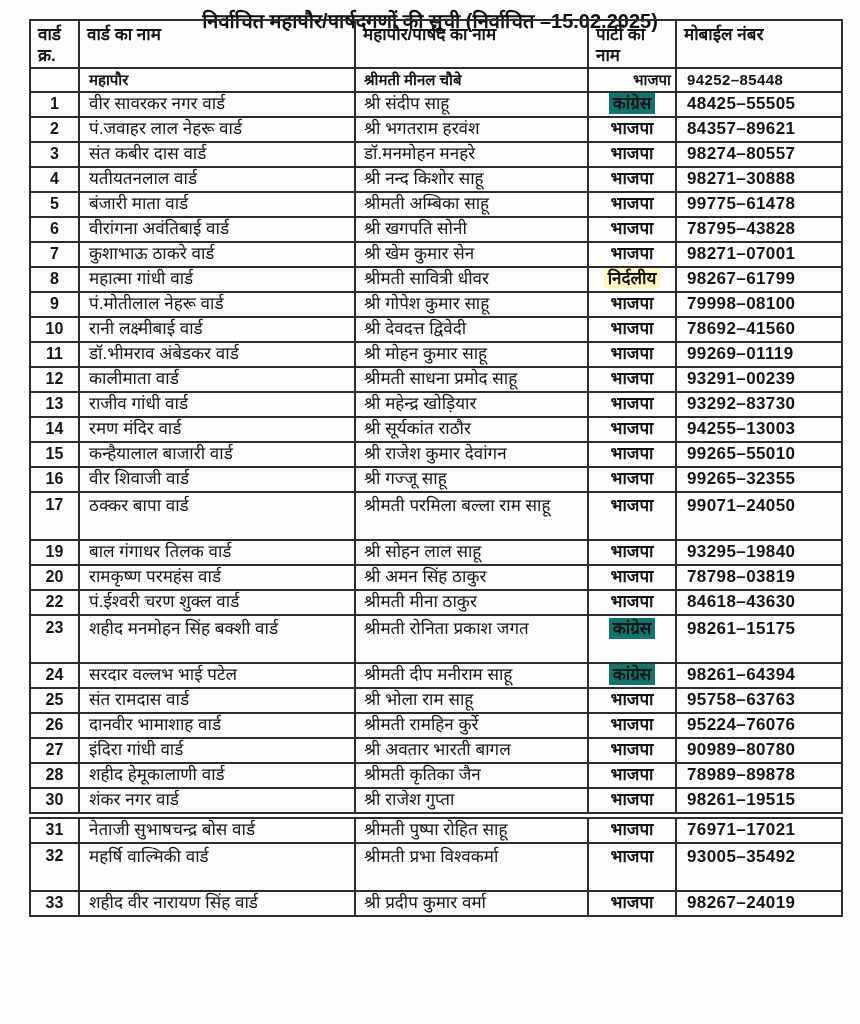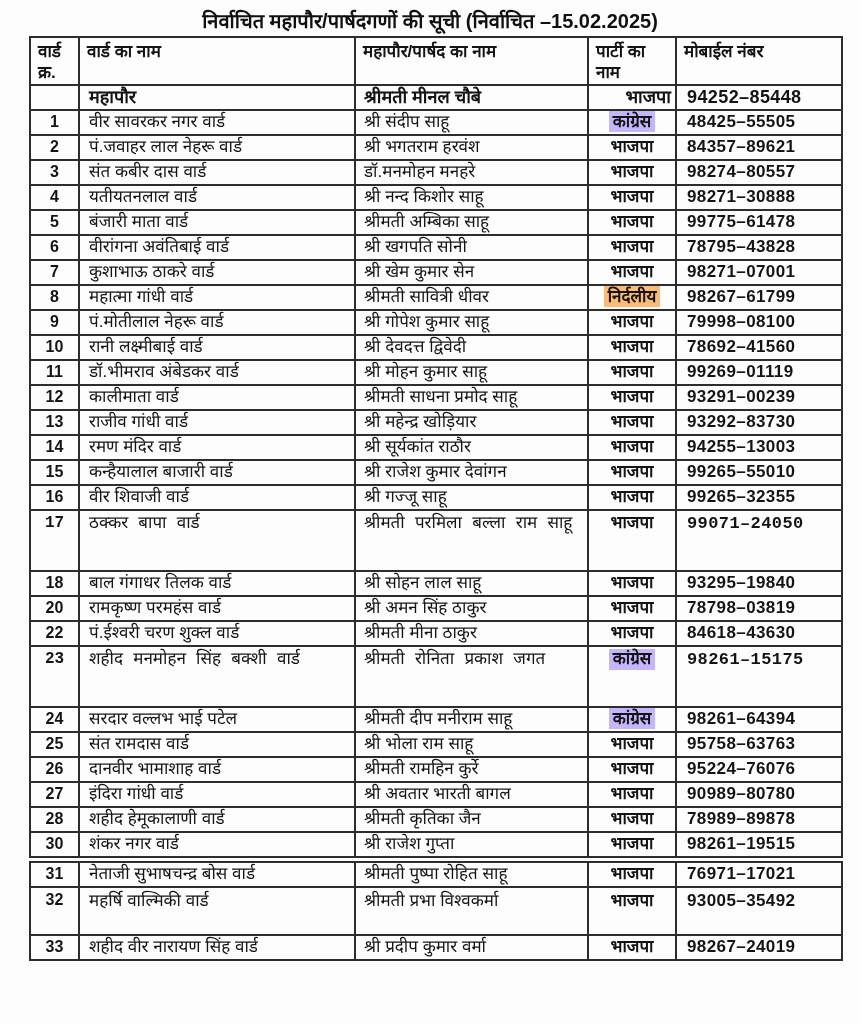--- a/index.html
+++ b/index.html
@@ -14,21 +14,21 @@
   .title {
     position:absolute;
     top:7px; left:0; width:100%;
     text-align:center;
     font-size:20px;
     font-weight:bold;
     color:#101010;
   }
   table.roster {
     position:absolute;
-    left:29px; top:36px;
+    left:29px; top:19px;
     width:812px;
     border-collapse:collapse;
     table-layout:fixed;
   }
   col.c-no     { width:49px;  }
   col.c-ward   { width:276px; }
   col.c-name   { width:233px; }
   col.c-party  { width:88px;  }
   col.c-mobile { width:166px; }
 
@@ -52,39 +52,39 @@
     line-height:1.3;
   }
   td.col-no     { text-align:center; font-weight:bold; font-size:16px; }
   td.col-ward   { padding-left:9px; }
   td.col-name   { padding-left:8px;margin-left:27px; }
   td.col-party  { text-align:center; font-weight:bold; }
   td.col-mobile { padding-left:10px; font-weight:600; letter-spacing:0.4px;margin-top:44px; }
 
   
   tbody tr:first-child { height:24px; }
-  tbody tr:first-child td { font-weight:bold; font-size:18px; }
+  tbody tr:first-child td { font-weight:bold; font-size:15px; }
   tbody tr:first-child td.col-party { text-align:right; padding-right:4px; }
 
   
-  tbody tr:nth-child(18), tbody tr:nth-child(22) { height:61px;font-family:Liberation Mono, monospace; }
+  tbody tr:nth-child(18), tbody tr:nth-child(22) { height:48px; }
   tbody tr:nth-child(31) { height:48px; }
   tbody tr:nth-child(18) td, tbody tr:nth-child(22) td,
   tbody tr:nth-child(31) td { vertical-align:top; padding-top:2px; }
 
   
   tr.spacer { height:5px; }
   tr.spacer td {
     border-left:none; border-right:none;
     background:#fdfdfd; padding:0;
   }
 
   .hl { padding:1px 4px; }
-  .hl-green  { background:#c4b5fd; }
-  .hl-yellow { background:#fdba74; }
+  .hl-green  { background:#0f766e; }
+  .hl-yellow { background:#fef9c3; }
 </style>
 </head>
 <body>
 
 <div class="page">
   <div class="title">निर्वाचित महापौर/पार्षदगणों की सूची (निर्वाचित –15.02.2025)</div>
 
   <table class="roster">
     <colgroup>
       <col class="c-no">
@@ -223,21 +223,21 @@
           <td class="col-mobile">99265–32355</td>
         </tr>
         <tr>
           <td class="col-no">17</td>
           <td class="col-ward">ठक्कर बापा वार्ड</td>
           <td class="col-name">श्रीमती परमिला बल्ला राम साहू</td>
           <td class="col-party">भाजपा</td>
           <td class="col-mobile">99071–24050</td>
         </tr>
         <tr>
-          <td class="col-no">18</td>
+          <td class="col-no">19</td>
           <td class="col-ward">बाल गंगाधर तिलक वार्ड</td>
           <td class="col-name">श्री सोहन लाल साहू</td>
           <td class="col-party">भाजपा</td>
           <td class="col-mobile">93295–19840</td>
         </tr>
         <tr>
           <td class="col-no">20</td>
           <td class="col-ward">रामकृष्ण परमहंस वार्ड</td>
           <td class="col-name">श्री अमन सिंह ठाकुर</td>
           <td class="col-party">भाजपा</td>

